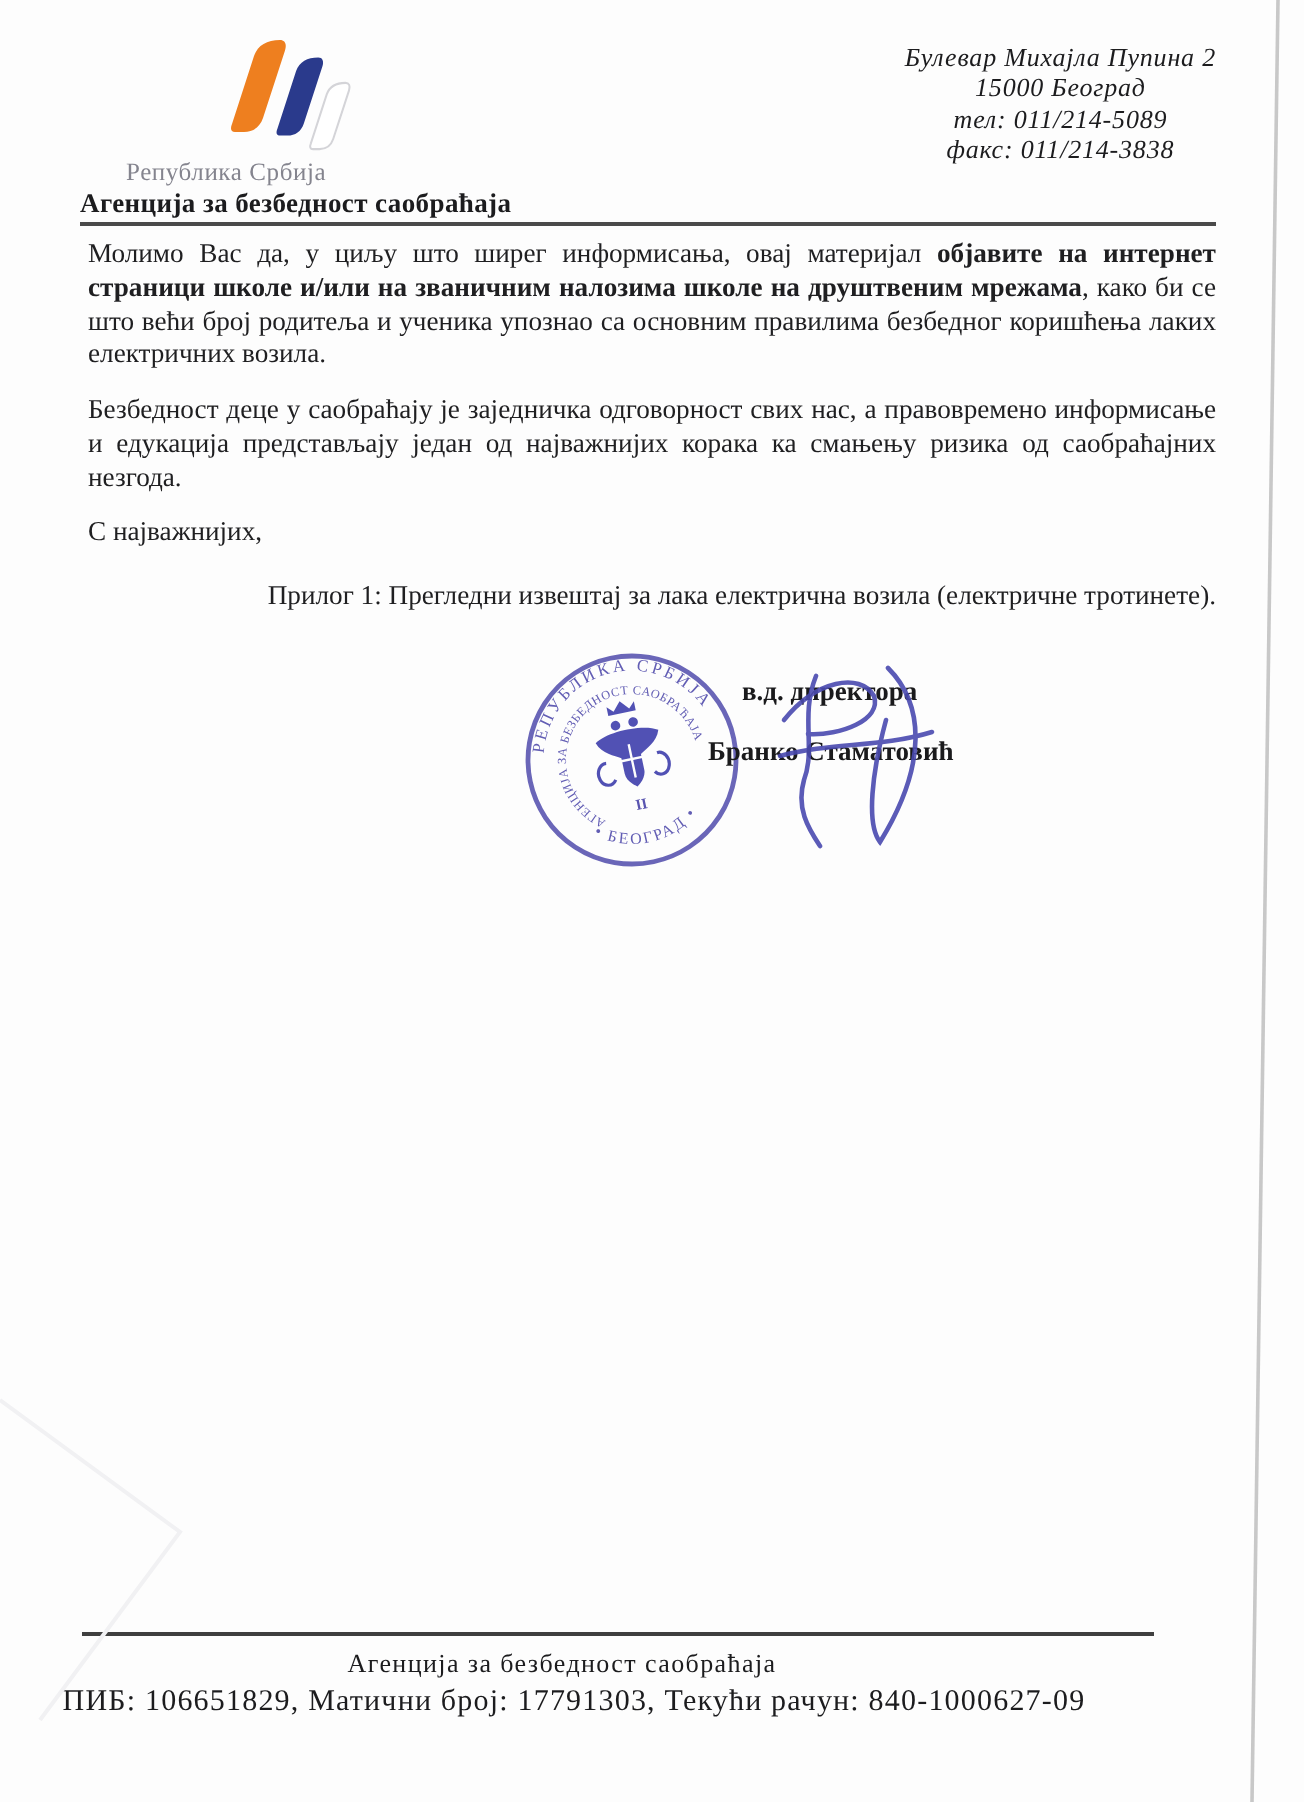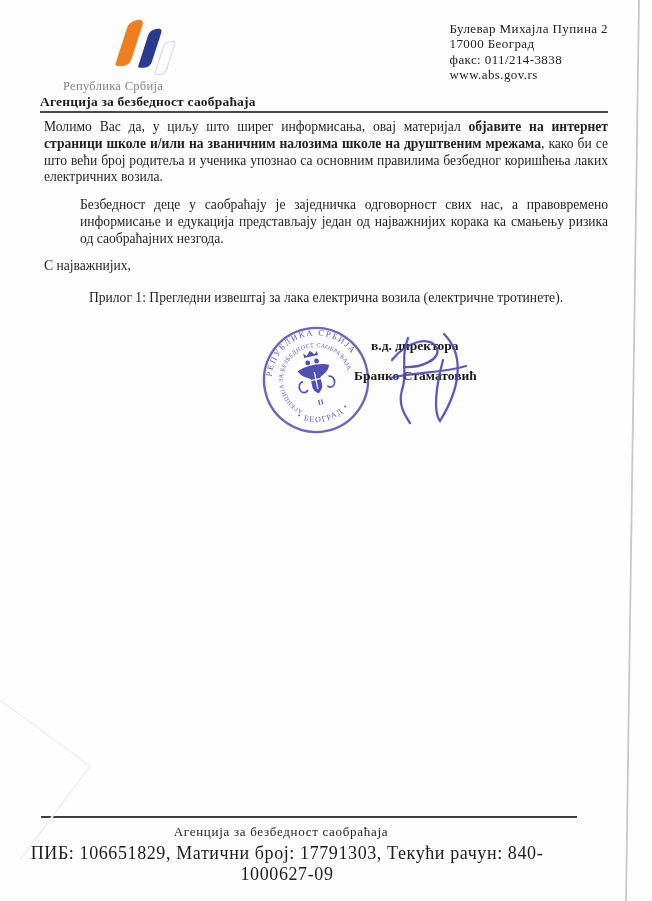--- a/index.html
+++ b/index.html
@@ -10,44 +10,44 @@
     color:#1f1f21;
   }
   
   .logo-svg{position:absolute;left:114px;top:18px;}
   .republic-label{position:absolute;left:63px;top:79px;width:120px;
     font-size:12.5px;color:#84848e;letter-spacing:.3px;}
   .agency-label{position:absolute;left:40px;top:94px;
     font-size:13.5px;font-weight:bold;color:#1c1c1e;letter-spacing:.2px;}
   .header-rule{position:absolute;left:40px;top:111px;width:568px;height:2px;
     background:#4a4a4a;}
-  .address-block{position:absolute;right:44px;top:21px;text-align:left;
-    font-size:13px;line-height:15.3px;letter-spacing:.4px;color:#1c1c1e;}
+  .address-block{position:absolute;right:44px;top:21px;text-align:center;
+    font-size:13px;line-height:15.3px;letter-spacing:.4px;color:#1c1c1e;font-style:italic;}
   
   .letter-body{position:absolute;left:44px;top:119px;width:564px;
     font-size:13.6px;line-height:16.8px;}
   .letter-body p{margin:0;text-align:justify;}
-  .letter-body .p2{margin-top:11px;margin-left:36px;}
+  .letter-body .p2{margin-top:11px;}
   .letter-body .closing{margin-top:10px;text-align:left;}
-  .letter-body .attachment{margin-top:16px;text-align:center;}
+  .letter-body .attachment{margin-top:16px;text-align:right;}
   .bold-run{font-weight:bold;}
   
   .sig-title{position:absolute;left:371px;top:338px;font-size:13.5px;
     font-weight:bold;color:#1a1a1c;z-index:3;}
   .sig-name{position:absolute;left:354px;top:368px;font-size:13.5px;
     font-weight:bold;color:#1a1a1c;z-index:3;}
   .stamp-svg{position:absolute;left:261px;top:325px;transform:rotate(-12deg);z-index:2;}
   .stamp-svg text{font-family:"Liberation Serif","DejaVu Serif",serif;}
   .signature-svg{position:absolute;left:380px;top:324px;z-index:4;}
   
   .footer-rule{position:absolute;left:41px;top:816px;width:536px;height:2px;
     background:#3f3f3f;}
   .footer-block{position:absolute;left:0;top:824px;width:562px;text-align:center;}
   .footer-org{font-size:13px;letter-spacing:.7px;color:#1c1c1e;}
-  .footer-details{margin-top:3px;font-size:18px;letter-spacing:.6px;color:#1c1c1e;padding-left:12px;}
+  .footer-details{margin-top:3px;font-size:15px;letter-spacing:.6px;color:#1c1c1e;padding-left:12px;}
   
   .scan-artifacts{position:absolute;left:0;top:0;z-index:1;pointer-events:none;}
 </style>
 </head>
 <body>
 
 <div class="page">
 
   <svg class="logo-svg" width="66" height="62" viewBox="0 0 66 62">
     <path fill="#ee7f1f" d="M26,2 C28.5,2 29.5,4 28.5,7.2 L17.5,41 C16,45.5 12.5,48 8,48 L3.5,48
@@ -57,23 +57,23 @@
     <path fill="#ffffff" stroke="#d4d4d8" stroke-width="1.4" transform="translate(40,22) scale(0.72)" d="M26,2 C28.5,2 29.5,4 28.5,7.2 L17.5,41 C16,45.5 12.5,48 8,48 L3.5,48
          C1.5,48 1,46.5 2,44 L13,10 C15,4.5 19.5,2 26,2 Z"></path>
   </svg>
 
   <div class="republic-label">Република Србија</div>
   <div class="agency-label">Агенција за безбедност саобраћаја</div>
   <div class="header-rule"></div>
 
   <div class="address-block">
     <div>Булевар Михајла Пупина 2</div>
-    <div>17000 Београд</div>
+    <div>15000 Београд</div>
+    <div>тел: 011/214-5089</div>
     <div>факс: 011/214-3838</div>
-    <div>www.abs.gov.rs</div>
   </div>
 
   <div class="letter-body">
     <p><span>Молимо Вас да, у циљу што ширег информисања, овај материјал </span><span class="bold-run">објавите на интернет страници школе и/или на званичним налозима школе на друштвеним мрежама</span><span>, како би се што већи број родитеља и ученика упознао са основним правилима безбедног коришћења лаких електричних возила.</span></p>
     <p class="p2">Безбедност деце у саобраћају је заједничка одговорност свих нас, а правовремено информисање и едукација представљају један од најважнијих корака ка смањењу ризика од саобраћајних незгода.</p>
     <p class="closing">С најважнијих,</p>
     <p class="attachment">Прилог 1: Прегледни извештај за лака електрична возила (електричне тротинете).</p>
   </div>
 
   <div class="sig-title">в.д. директора</div>

